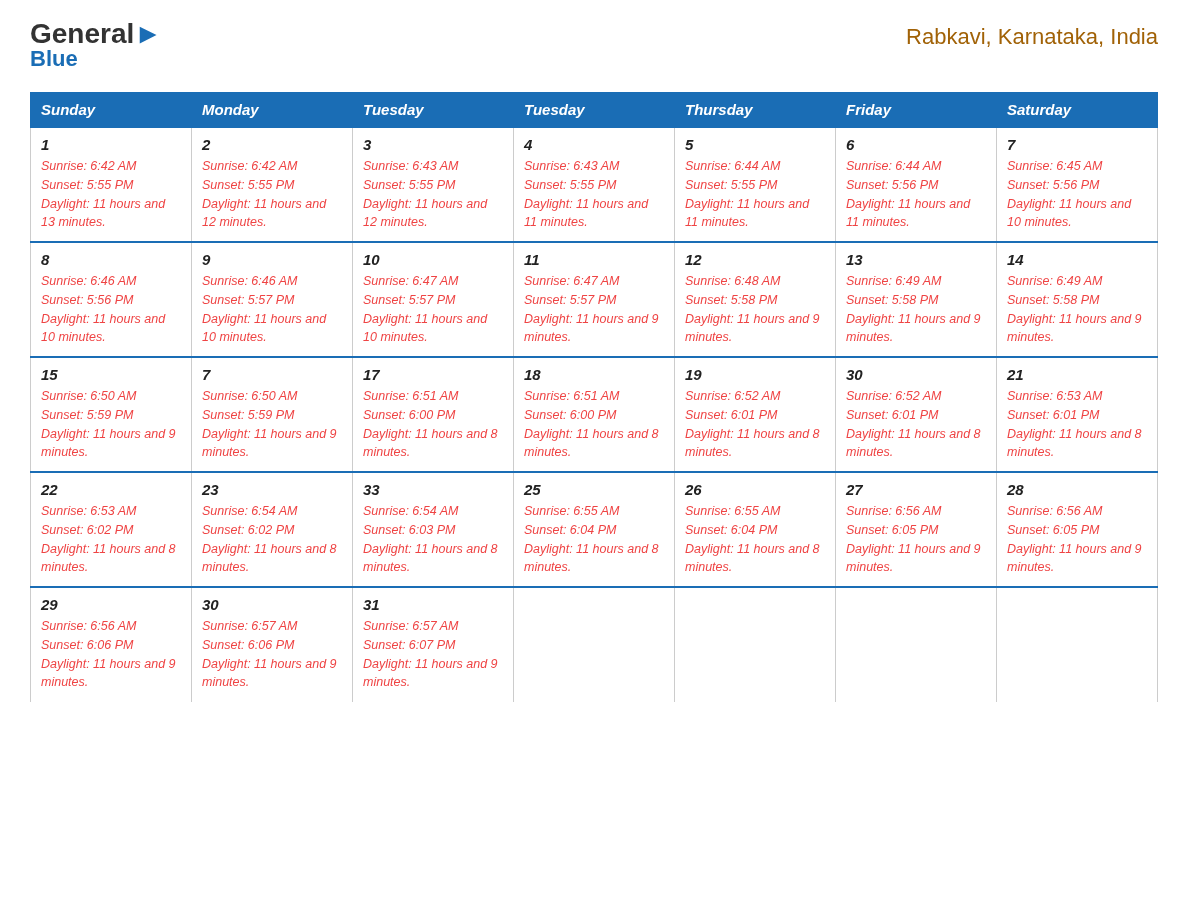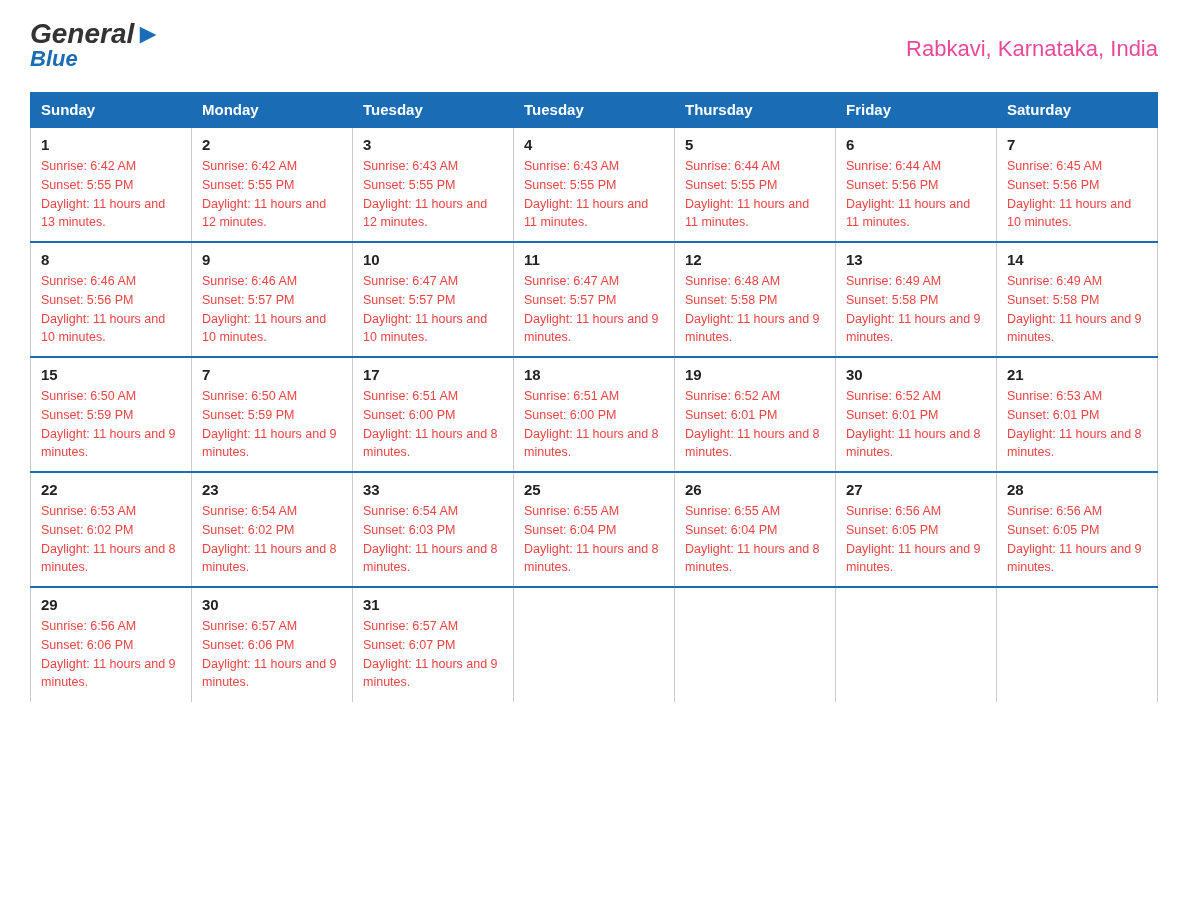--- a/index.html
+++ b/index.html
@@ -13,21 +13,20 @@
     .header {
       display: flex;
       justify-content: space-between;
       align-items: flex-start;
       margin-bottom: 20px;
     }
     .logo {
       display: flex;
       flex-direction: column;
       align-items: flex-start;
-      font-style: italic;
     }
     .logo-top {
       font-size: 28px;
       font-weight: bold;
       color: #333;
       line-height: 1;
     }
     .logo-top span.blue {
       color: #1a6db5;
     }
@@ -42,27 +41,28 @@
     }
     .title-block h1 {
       font-size: 48px;
       font-weight: bold;
       color: #222;
       line-height: 1.1;
     }
     .title-block h2 {
       font-size: 22px;
       font-weight: normal;
-      color: #ec4899;
-      margin-top: 16px;
+      color: #a16207;
+      margin-top: 4px;
     }
     table {
       width: 100%;
       border-collapse: collapse;
       table-layout: fixed;
+      font-style: italic;
     }
     th {
       background-color: #1a6db5;
       color: #fff;
       text-align: left;
       padding: 8px 10px;
       font-size: 15px;
       font-weight: bold;
       border: 1px solid #1a6db5;
     }

